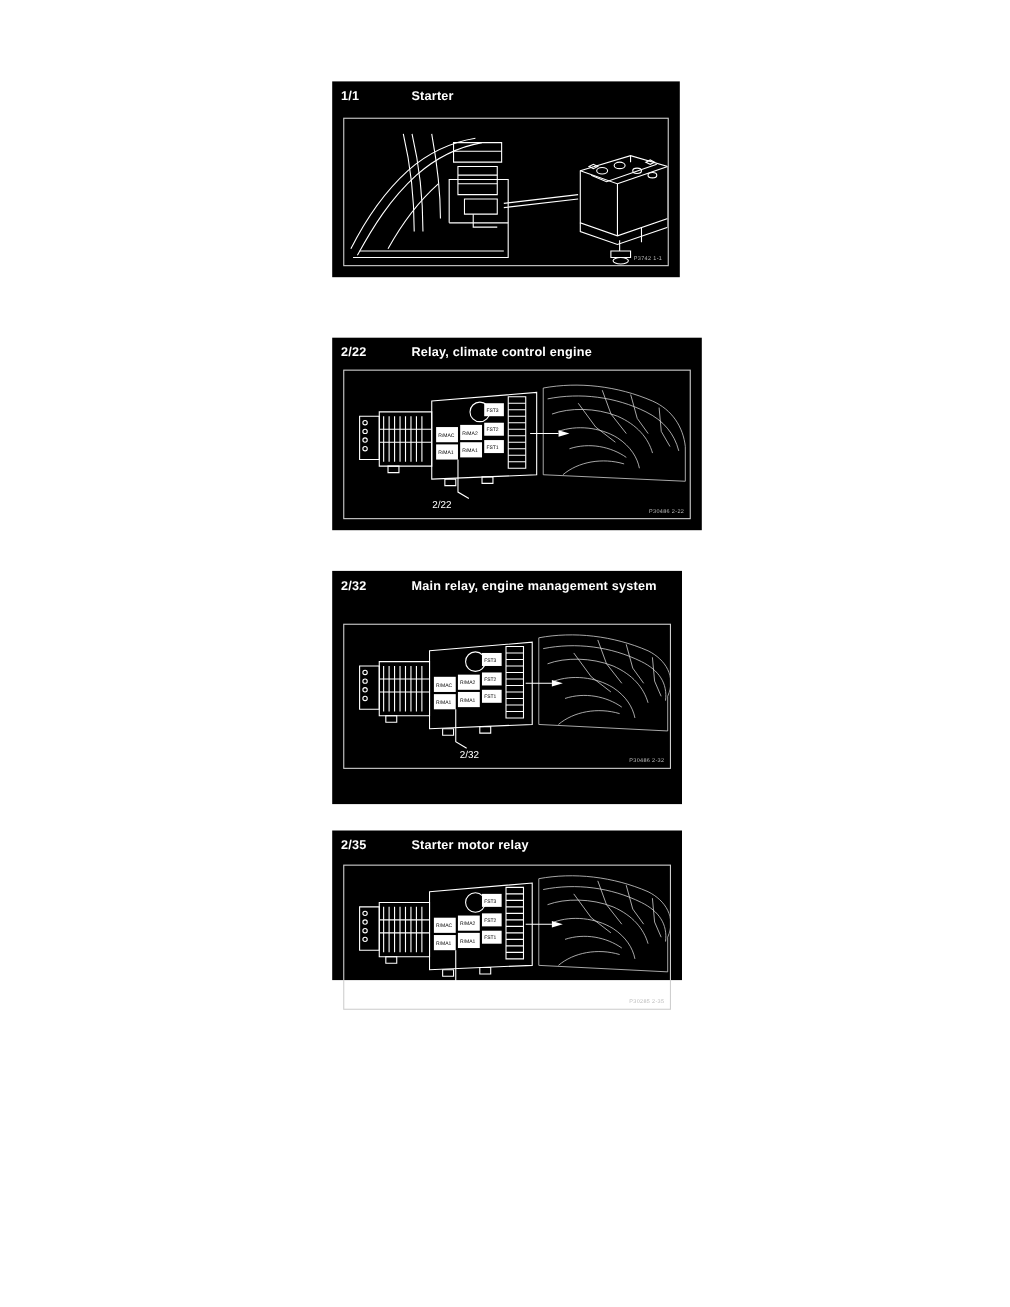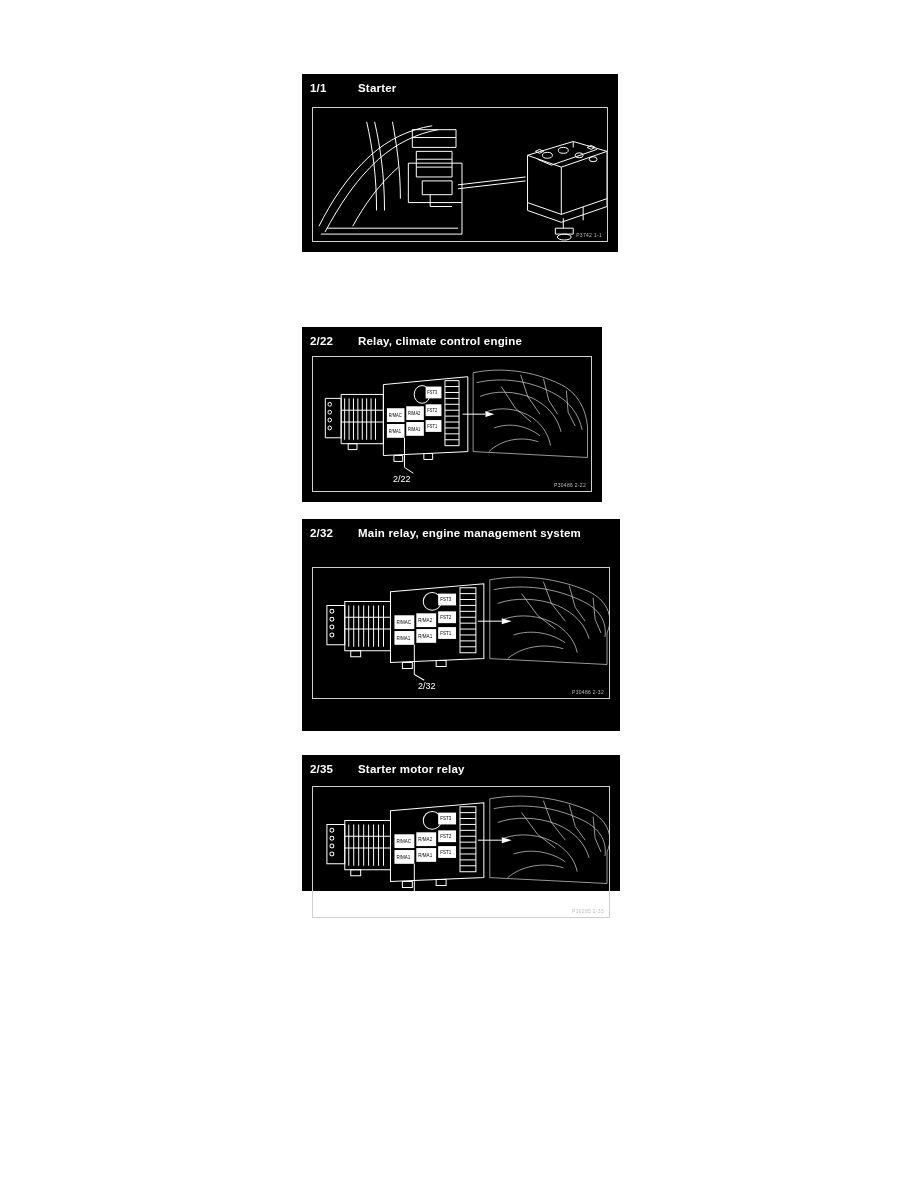--- a/index.html
+++ b/index.html
@@ -30,20 +30,21 @@
   }
   .fig-caption {
     display: flex;
     align-items: flex-start;
     font-size: 11.5px;
     font-weight: bold;
     letter-spacing: 0.2px;
     color: #ffffff;
     padding: 8px 0 0 8px;
     line-height: 13px;
+    gap: 16px;
   }
   .fig-ref {
     width: 48px;
     flex: 0 0 48px;
   }
   .fig-title {
     flex: 1 1 auto;
     padding-right: 6px;
   }
   .fig-body {
@@ -139,21 +140,21 @@
         <path class="wh" d="M216 96 L 216 104 L 250 116 L 296 100 L 296 92"></path>
         <path class="wh" d="M252 112 L 252 122"></path>
         <path class="wh" d="M244 122 L 262 122 L 262 128 L 244 128 Z"></path>
         <ellipse class="wh" cx="253" cy="131" rx="7" ry="3"></ellipse>
         <path class="wh" d="M272 100 L 272 114"></path>
       </svg>
       <div class="fig-code">P3742  1-1</div>
     </div>
   </div>
 
-  <div class="figure" style="left:302px; top:307px; width:300px; height:175px;margin-top:20px;">
+  <div class="figure" style="left:302px; top:307px; width:336px; height:175px;">
     <div class="fig-caption">
       <span class="fig-ref">2/22</span>
       <span class="fig-title">Relay, climate control engine</span>
     </div>
     <div class="fig-body" style="top:29px; height:136px;">
       <svg class="art" viewBox="0 0 316 136" preserveAspectRatio="none">
 
         <rect class="wh" x="14" y="42" width="18" height="40"></rect>
         <circle class="wh" cx="19" cy="48" r="2"></circle>
         <circle class="wh" cx="19" cy="56" r="2"></circle>

